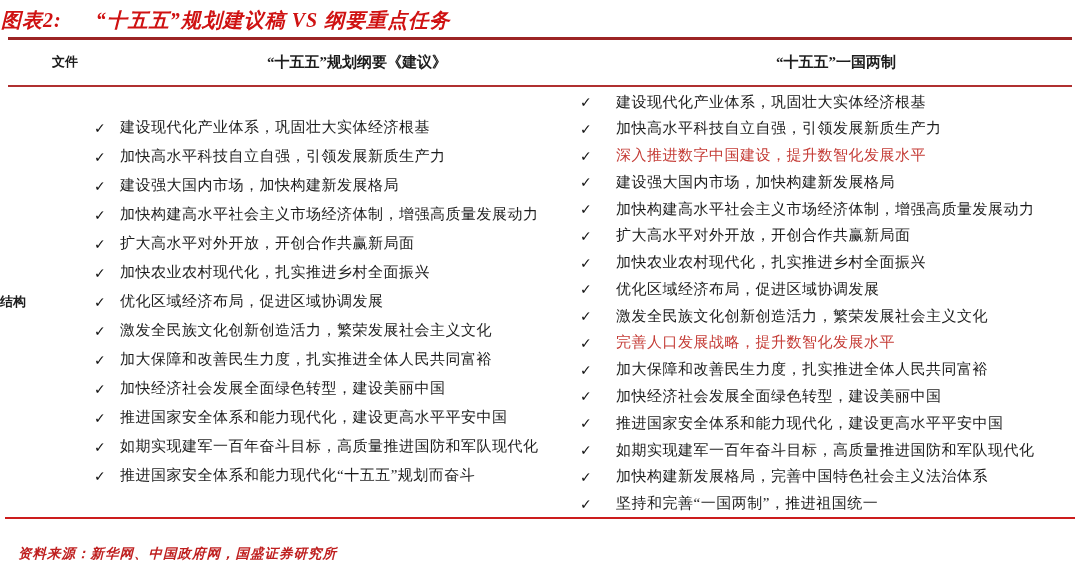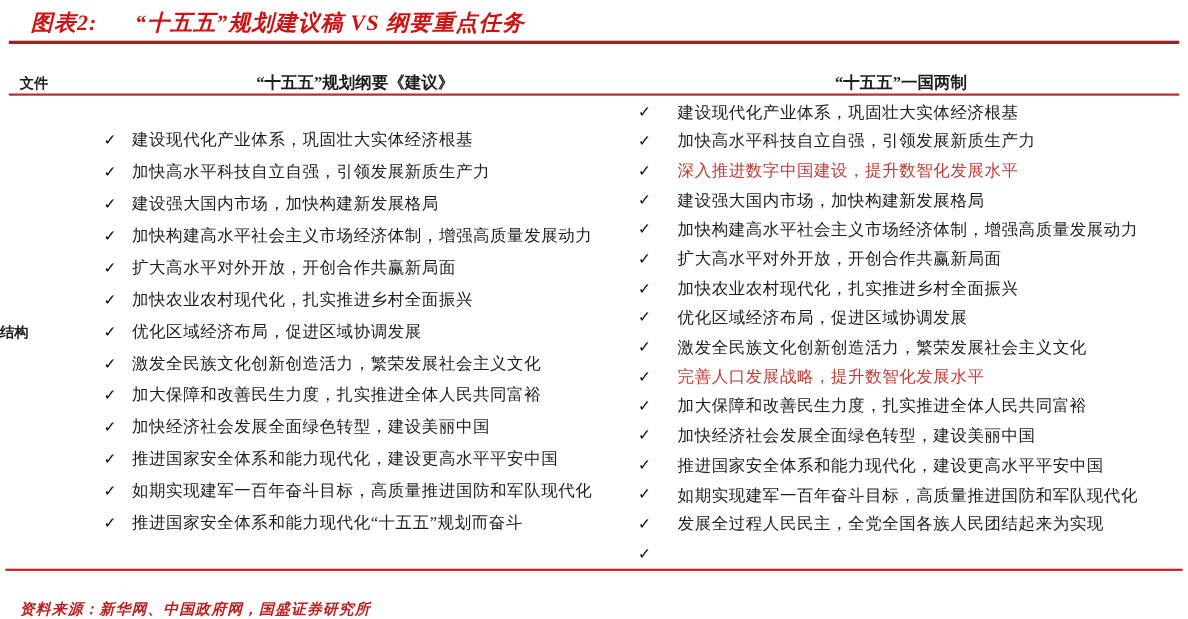--- a/index.html
+++ b/index.html
@@ -14,37 +14,38 @@
   *{margin:0;padding:0;box-sizing:border-box;}
   html,body{background:#ffffff;}
   body{
     font-family:"Liberation Serif","DejaVu Serif",serif;
     color:var(--ink);
     width:1080px;height:563px;overflow:hidden;
   }
   .page{width:1080px;height:563px;background:#fff;display:flex;flex-direction:column;}
 
   .title-row{
-    padding:7px 18px 3px 28px;
+    padding:7px 18px 3px 1px;
     font-size:20px;font-weight:bold;font-style:italic;
     color:var(--title-red);
     letter-spacing:1px;
     white-space:nowrap;
   }
   .title-label{margin-right:34px;}
 
   .rule{border:none;margin:0 8px;}
   .rule-thick{border-top:3px solid var(--line-dark);}
   .rule-thin{border-top:2px solid var(--line-mid);}
   .rule-bottom{border-top:2.5px solid var(--line-bright);margin:0 5px;}
 
   .header-row{
     height:46px;
-    display:flex;align-items:flex-end;
+    display:flex;align-items:center;
     font-size:15px;
+    margin-left:34px;
   }
   .file-label{
     width:88px;padding-left:18px;
     font-size:13px;font-weight:bold;
     flex:0 0 auto;
   }
   .hdr{font-weight:bold;text-align:center;}
   .hdr-left{width:470px;flex:0 0 auto;}
   .hdr-right{flex:1 1 auto;}
 
@@ -225,24 +226,25 @@
         <div class="item">
           <span class="check">✓</span>
           <span class="item-text">推进国家安全体系和能力现代化，建设更高水平平安中国</span>
         </div>
         <div class="item">
           <span class="check">✓</span>
           <span class="item-text">如期实现建军一百年奋斗目标，高质量推进国防和军队现代化</span>
         </div>
         <div class="item">
           <span class="check">✓</span>
-          <span class="item-text">发展全过程人民民主，全党全国各族人民团结起来为实现</span>
-        </div>
-        <div class="item">
-          <span class="check">✓</span>
+          <span class="item-text">加快构建新发展格局，完善中国特色社会主义法治体系</span>
+        </div>
+        <div class="item">
+          <span class="check">✓</span>
+          <span class="item-text">坚持和完善“一国两制”，推进祖国统一</span>
         </div>
       </div>
   </div>
 
   <div class="rule rule-bottom"></div>
 
   <div class="footer">资料来源：新华网、中国政府网，国盛证券研究所</div>
 
 </div>
 

